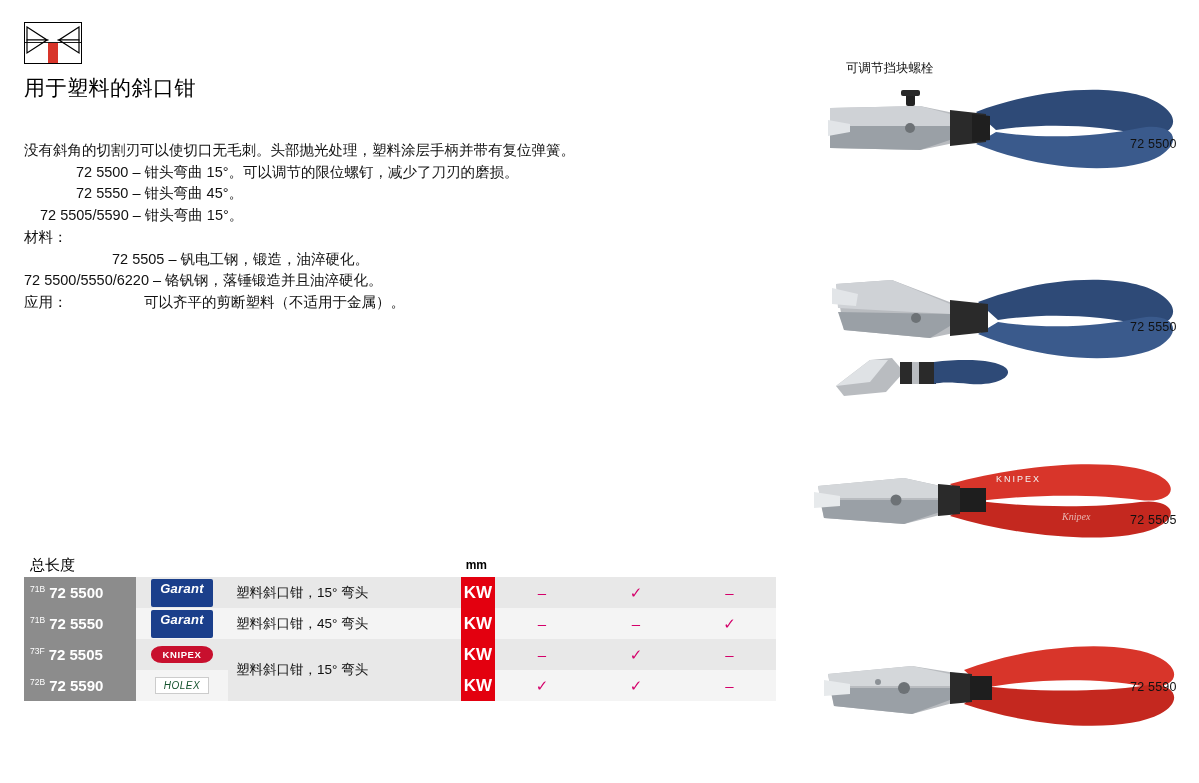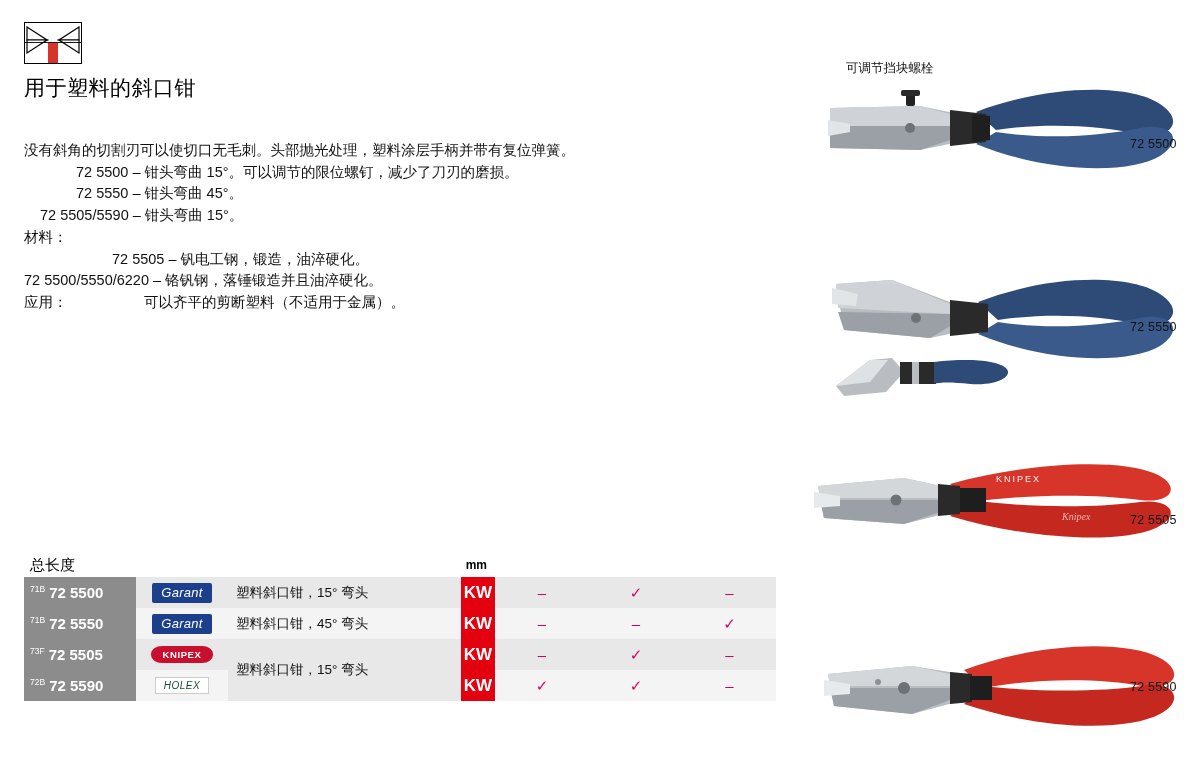--- a/index.html
+++ b/index.html
@@ -152,23 +152,23 @@
     color: #d4006a;
     border-left: 2px solid #ffffff;
   }
 
   
   .brand-garant {
     display: inline-block;
     background: #1b3f8b;
     color: #ffffff;
     font-style: italic;
-    font-weight: 400;
+    font-weight: 700;
     font-size: 13px;
-    padding: 2px 9px 3px 9px;
+    padding: 2px 9px 11px 9px;
     border-radius: 2px;
     letter-spacing: 0.3px;
   }
   .brand-knipex {
     display: inline-block;
     background: #c8102e;
     color: #ffffff;
     font-weight: 700;
     font-size: 9.5px;
     padding: 3px 12px;

